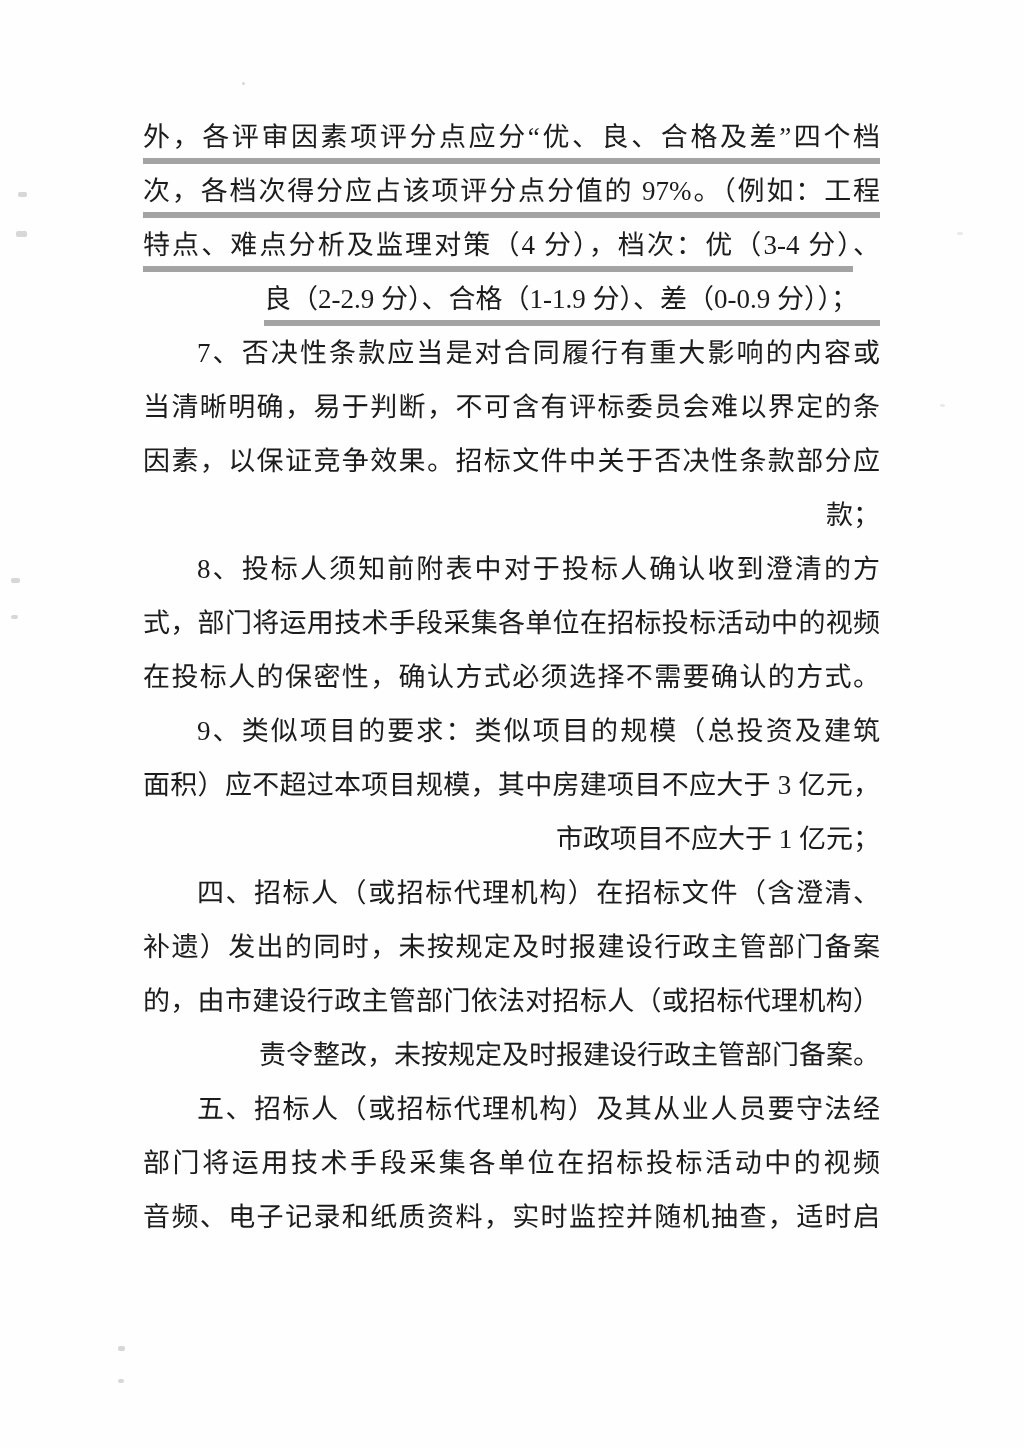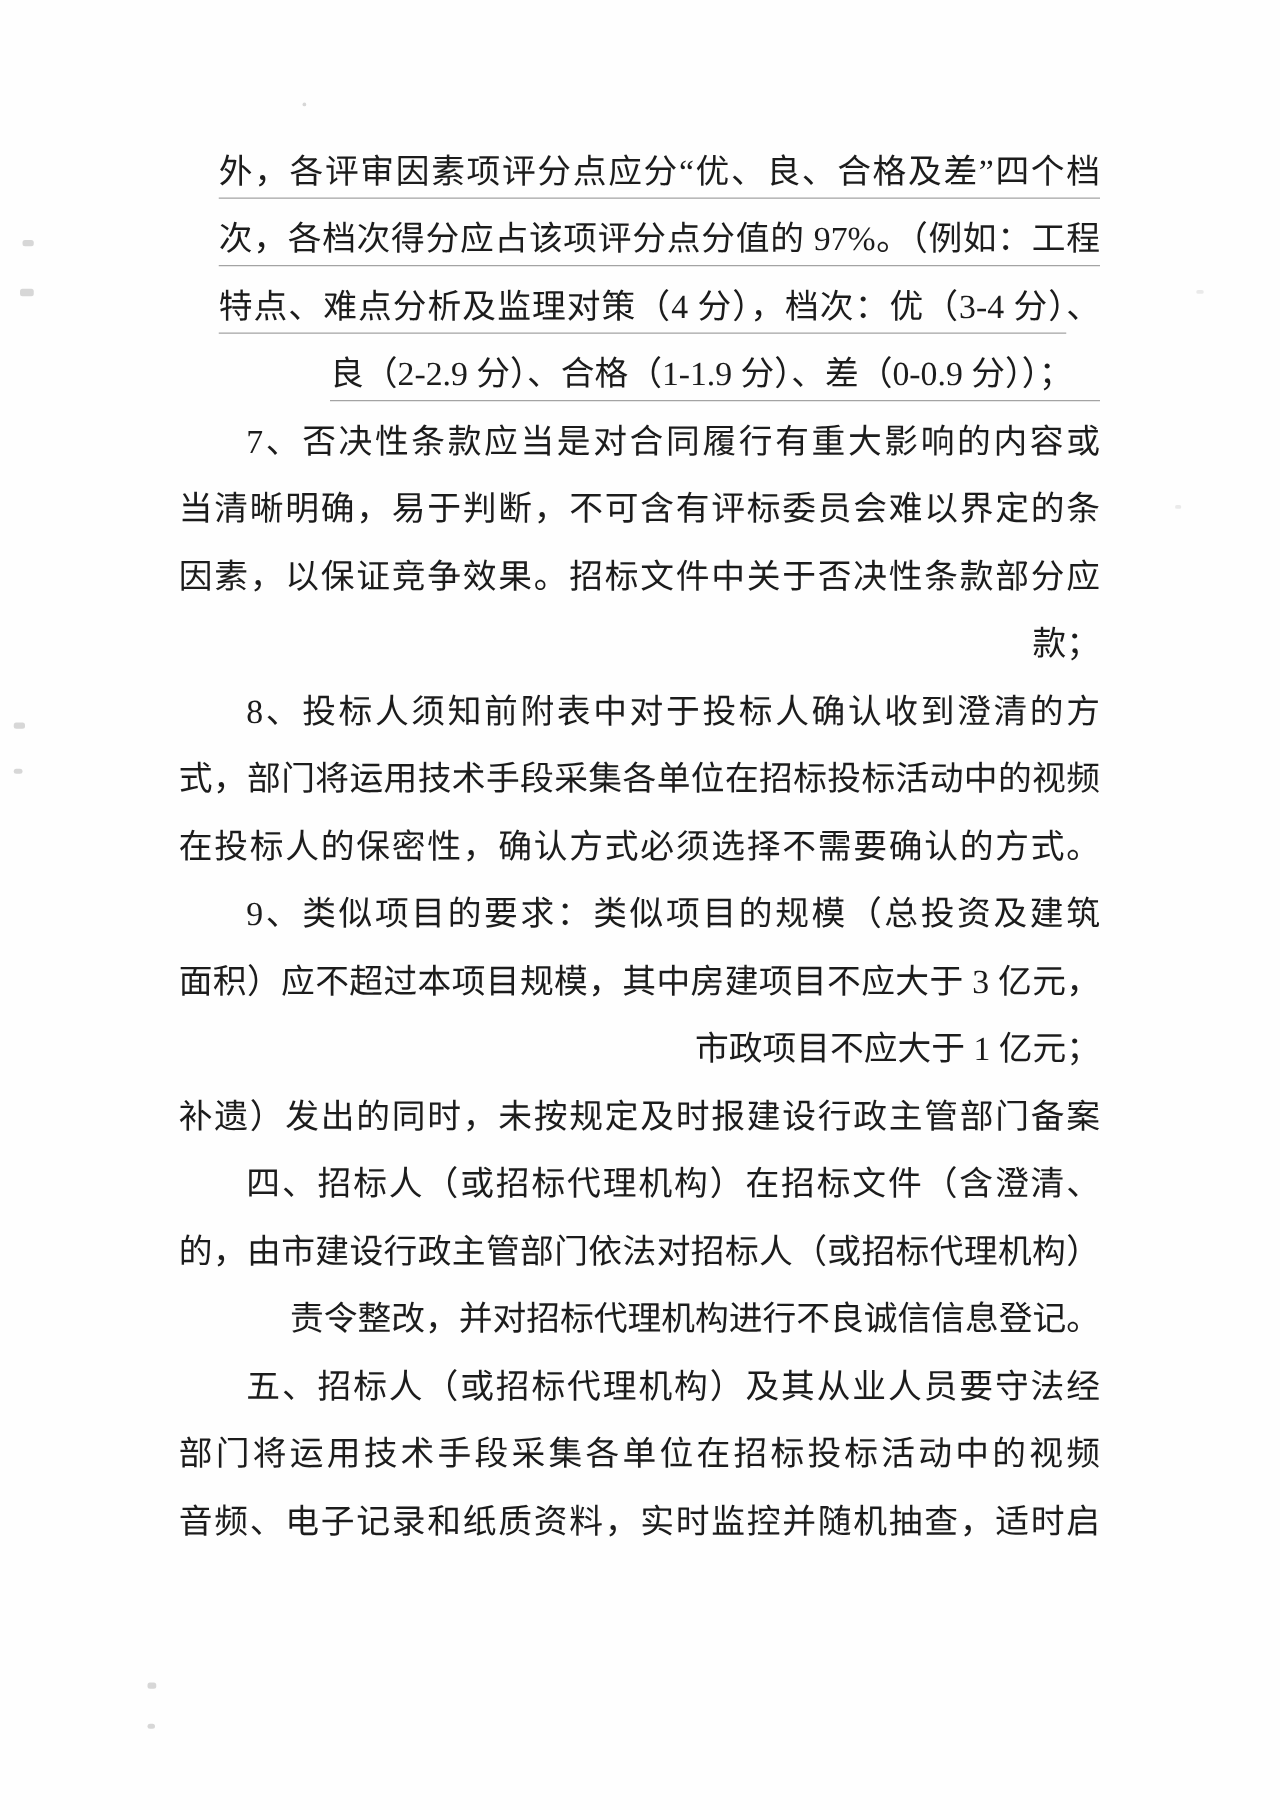--- a/index.html
+++ b/index.html
@@ -24,23 +24,22 @@
   }
   .line.j{
     text-align:justify;
     text-align-last:justify;
   }
   .line.i{
     text-indent:54px;
   }
   .t{display:inline;}
   .u{
-    border-bottom:1px solid #a3a3a3;
+    border-bottom:6px solid #a3a3a3;
     padding-bottom:6px;
-    margin-left:32px;
   }
   .u-ext{
     padding-right:22px;
   }
   .speck{
     position:absolute;
     background:#8f8f8f;
     opacity:.35;
     border-radius:2px;
   }
@@ -62,24 +61,24 @@
     <div class="line"><span class="t">款；</span></div>
 
     <div class="line j i"><span class="t">8、投标人须知前附表中对于投标人确认收到澄清的方</span></div>
     <div class="line j"><span class="t">式，部门将运用技术手段采集各单位在招标投标活动中的视频</span></div>
     <div class="line j"><span class="t">在投标人的保密性，确认方式必须选择不需要确认的方式。</span></div>
 
     <div class="line j i"><span class="t">9、类似项目的要求：类似项目的规模（总投资及建筑</span></div>
     <div class="line j"><span class="t">面积）应不超过本项目规模，其中房建项目不应大于 3 亿元，</span></div>
     <div class="line"><span class="t">市政项目不应大于 1 亿元；</span></div>
 
+    <div class="line j i"><span class="t">四、招标人（或招标代理机构）在招标文件（含澄清、</span></div>
     <div class="line j"><span class="t">补遗）发出的同时，未按规定及时报建设行政主管部门备案</span></div>
-    <div class="line j i"><span class="t">四、招标人（或招标代理机构）在招标文件（含澄清、</span></div>
     <div class="line j"><span class="t">的，由市建设行政主管部门依法对招标人（或招标代理机构）</span></div>
-    <div class="line"><span class="t">责令整改，并对招标代理机构进行不良诚信信息登记。</span></div>
+    <div class="line"><span class="t">责令整改，未按规定及时报建设行政主管部门备案。</span></div>
 
     <div class="line j i"><span class="t">五、招标人（或招标代理机构）及其从业人员要守法经</span></div>
     <div class="line j"><span class="t">部门将运用技术手段采集各单位在招标投标活动中的视频</span></div>
     <div class="line j"><span class="t">音频、电子记录和纸质资料，实时监控并随机抽查，适时启</span></div>
 
   </div>
 
   <div class="speck" style="left:18px;top:192px;width:9px;height:5px;"></div>
   <div class="speck" style="left:16px;top:231px;width:11px;height:6px;"></div>
   <div class="speck" style="left:11px;top:578px;width:9px;height:5px;"></div>

